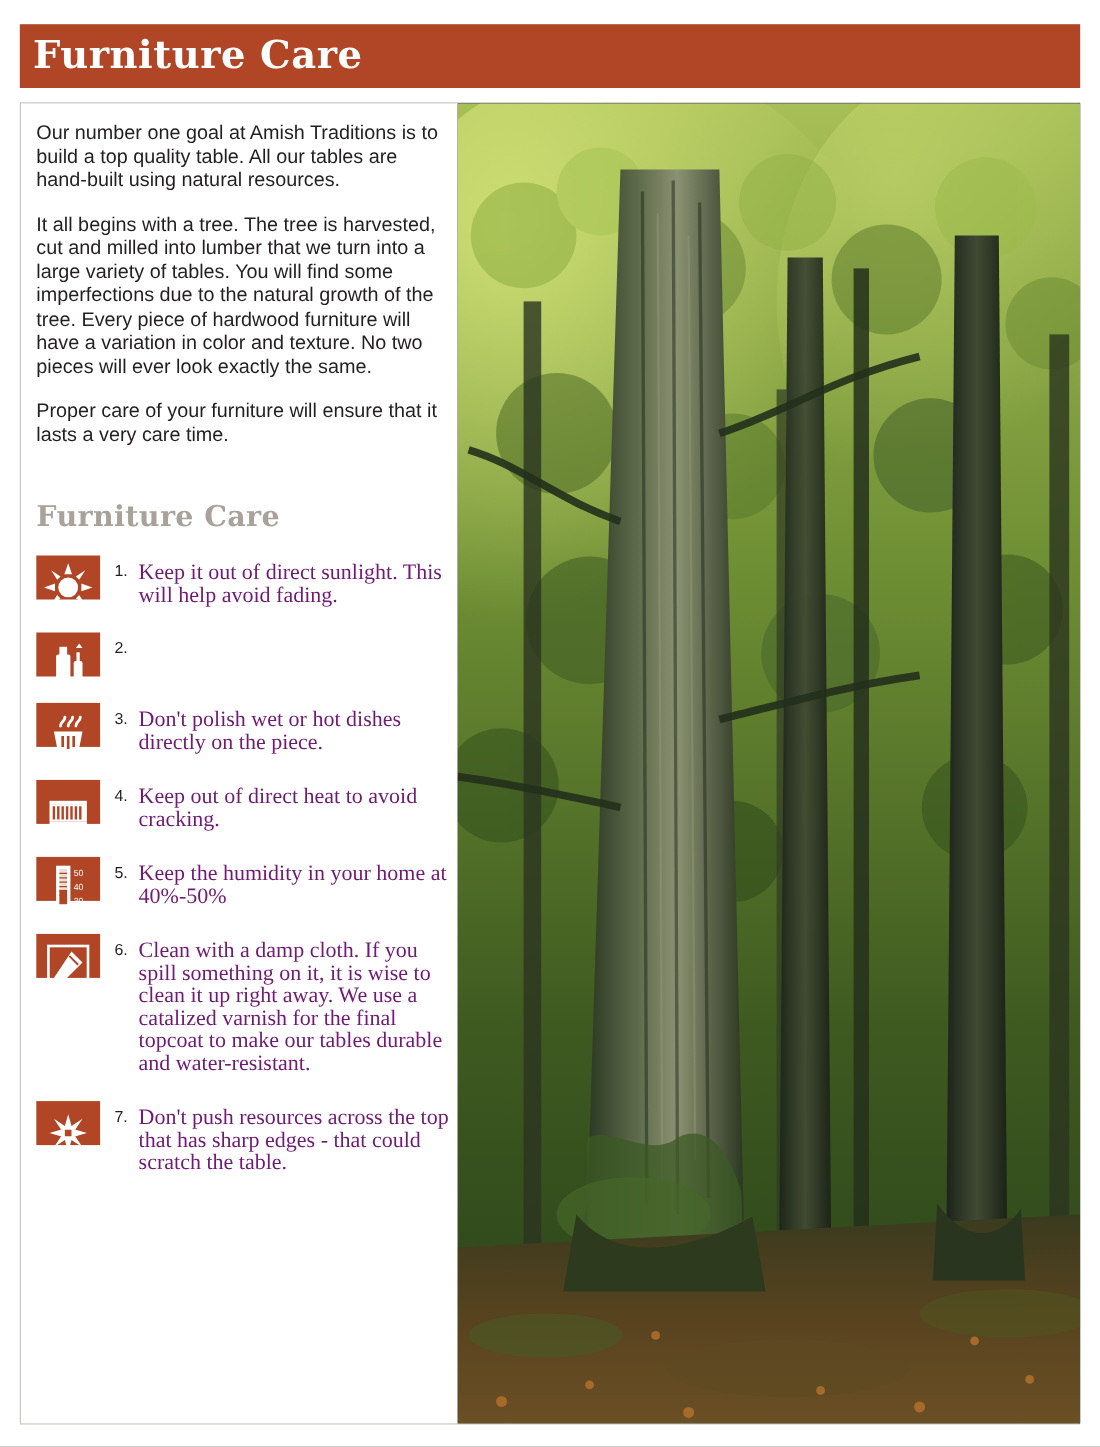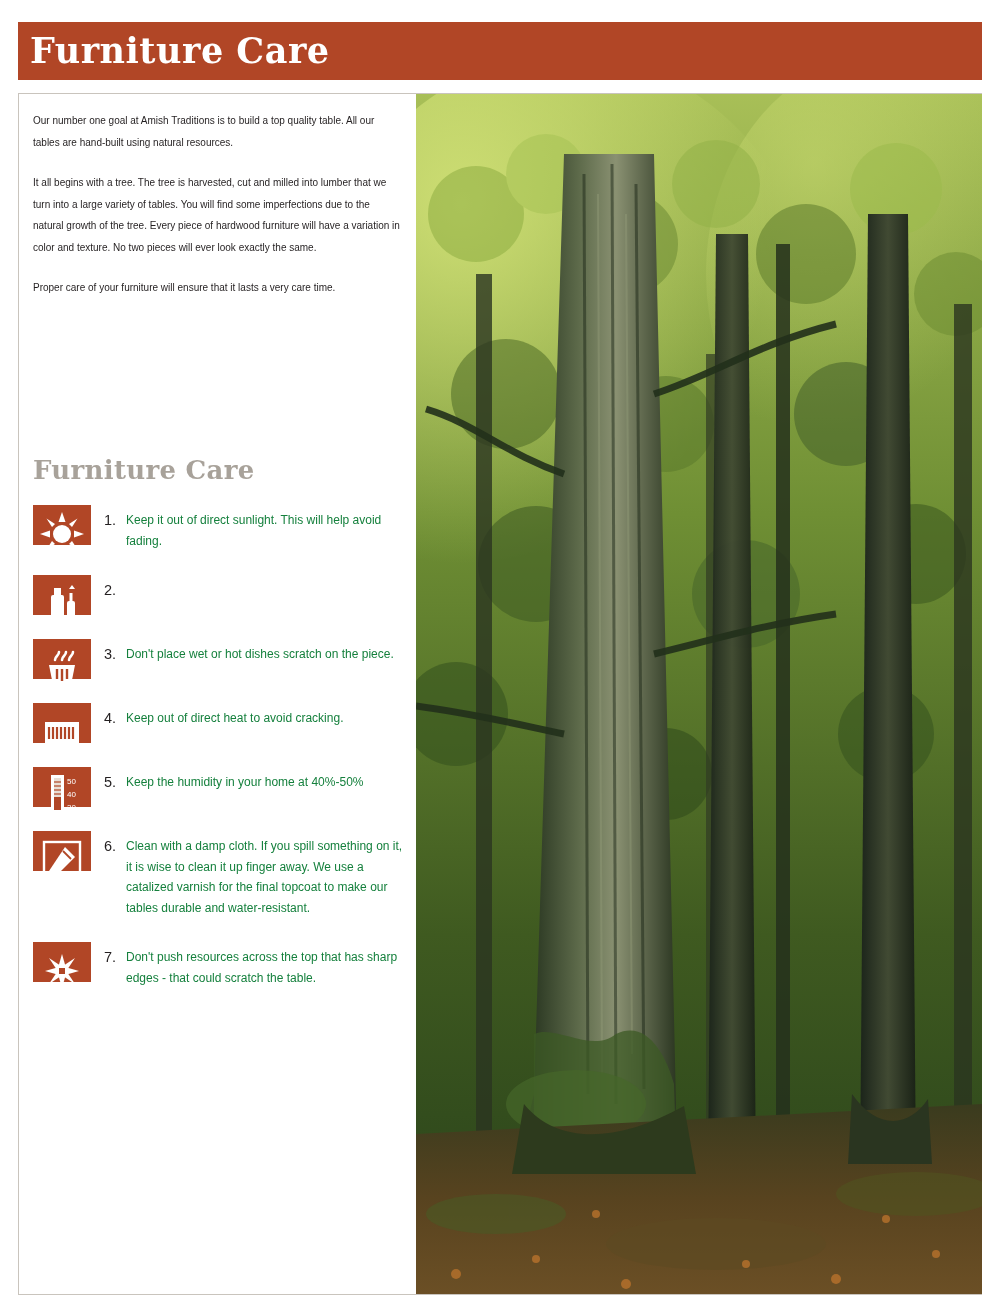--- a/index.html
+++ b/index.html
@@ -51,21 +51,21 @@
   }
 
   
   .left-col {
     position: absolute;
     left: 33px;
     top: 110px;
     width: 372px;
   }
   .intro-p {
-    font-size: 10px;
+    font-size: 18px;
     line-height: 21.5px;
     margin: 0 4px 19px 0;
     color: #231f20;
   }
 
   
   .section-heading {
     position: absolute;
     left: 33px;
     top: 455px;
@@ -99,25 +99,26 @@
   }
   .care-num {
     width: 22px;
     flex: 0 0 22px;
     font-size: 14.5px;
     line-height: 20.5px;
     padding-top: 5px;
     color: #231f20;
   }
   .care-text {
-    font-size: 12px;
+    font-size: 20px;
     line-height: 20.5px;
     padding-top: 5px;
-    color: #15803d;
+    color: #701a75;
     flex: 1 1 auto;
+    font-family: Liberation Serif, serif;
   }
 
   
   .icon-svg { position: absolute; left: 0; top: 0; width: 58px; height: 58px; }
 
   
   .photo {
     position: absolute;
     left: 416px;
     top: 94px;
@@ -189,21 +190,21 @@
           <path d="M34 30 v10"></path>
         </g>
         <g stroke="#ffffff" stroke-width="2.6" fill="none" stroke-linecap="round">
           <path d="M22 21 c0 -4 4 -4 4 -8"></path>
           <path d="M29 21 c0 -4 4 -4 4 -8"></path>
           <path d="M36 21 c0 -4 4 -4 4 -8"></path>
         </g>
       </svg>
     </div>
     <div class="care-num">3.</div>
-    <div class="care-text">Don't place wet or hot dishes scratch on the piece.</div>
+    <div class="care-text">Don't polish wet or hot dishes directly on the piece.</div>
   </div>
 
   <div class="care-item">
     <div class="care-icon">
       <svg class="icon-svg" viewBox="0 0 58 58">
         <rect x="12" y="22" width="34" height="16" fill="#ffffff"></rect>
         <g stroke="#b14626" stroke-width="2.2">
           <path d="M16 24 v12"></path>
             <path d="M20 24 v12"></path>
             <path d="M24 24 v12"></path>
@@ -246,21 +247,21 @@
   <div class="care-item">
     <div class="care-icon">
       <svg class="icon-svg" viewBox="0 0 58 58">
         <rect x="11" y="11" width="36" height="36" fill="none" stroke="#ffffff" stroke-width="2.4"></rect>
         <path d="M16 40 L32 16 L42 26 L26 42 Z" fill="#ffffff"></path>
         <path d="M16 40 L26 42 L20 45 Z" fill="#ffffff"></path>
         <path d="M30 20 L38 28" stroke="#b14626" stroke-width="1.8"></path>
       </svg>
     </div>
     <div class="care-num">6.</div>
-    <div class="care-text">Clean with a damp cloth. If you spill something on it, it is wise to clean it up finger away.  We use a catalized varnish for the final topcoat to make our tables durable and water-resistant.</div>
+    <div class="care-text">Clean with a damp cloth. If you spill something on it, it is wise to clean it up right away.  We use a catalized varnish for the final topcoat to make our tables durable and water-resistant.</div>
   </div>
 
   <div class="care-item">
     <div class="care-icon">
       <svg class="icon-svg" viewBox="0 0 58 58">
         <g fill="#ffffff">
           <polygon points="29,12 33,26 25,26"></polygon>
           <polygon points="29,46 33,32 25,32"></polygon>
           <polygon points="12,29 26,33 26,25"></polygon>
           <polygon points="46,29 32,33 32,25"></polygon>

